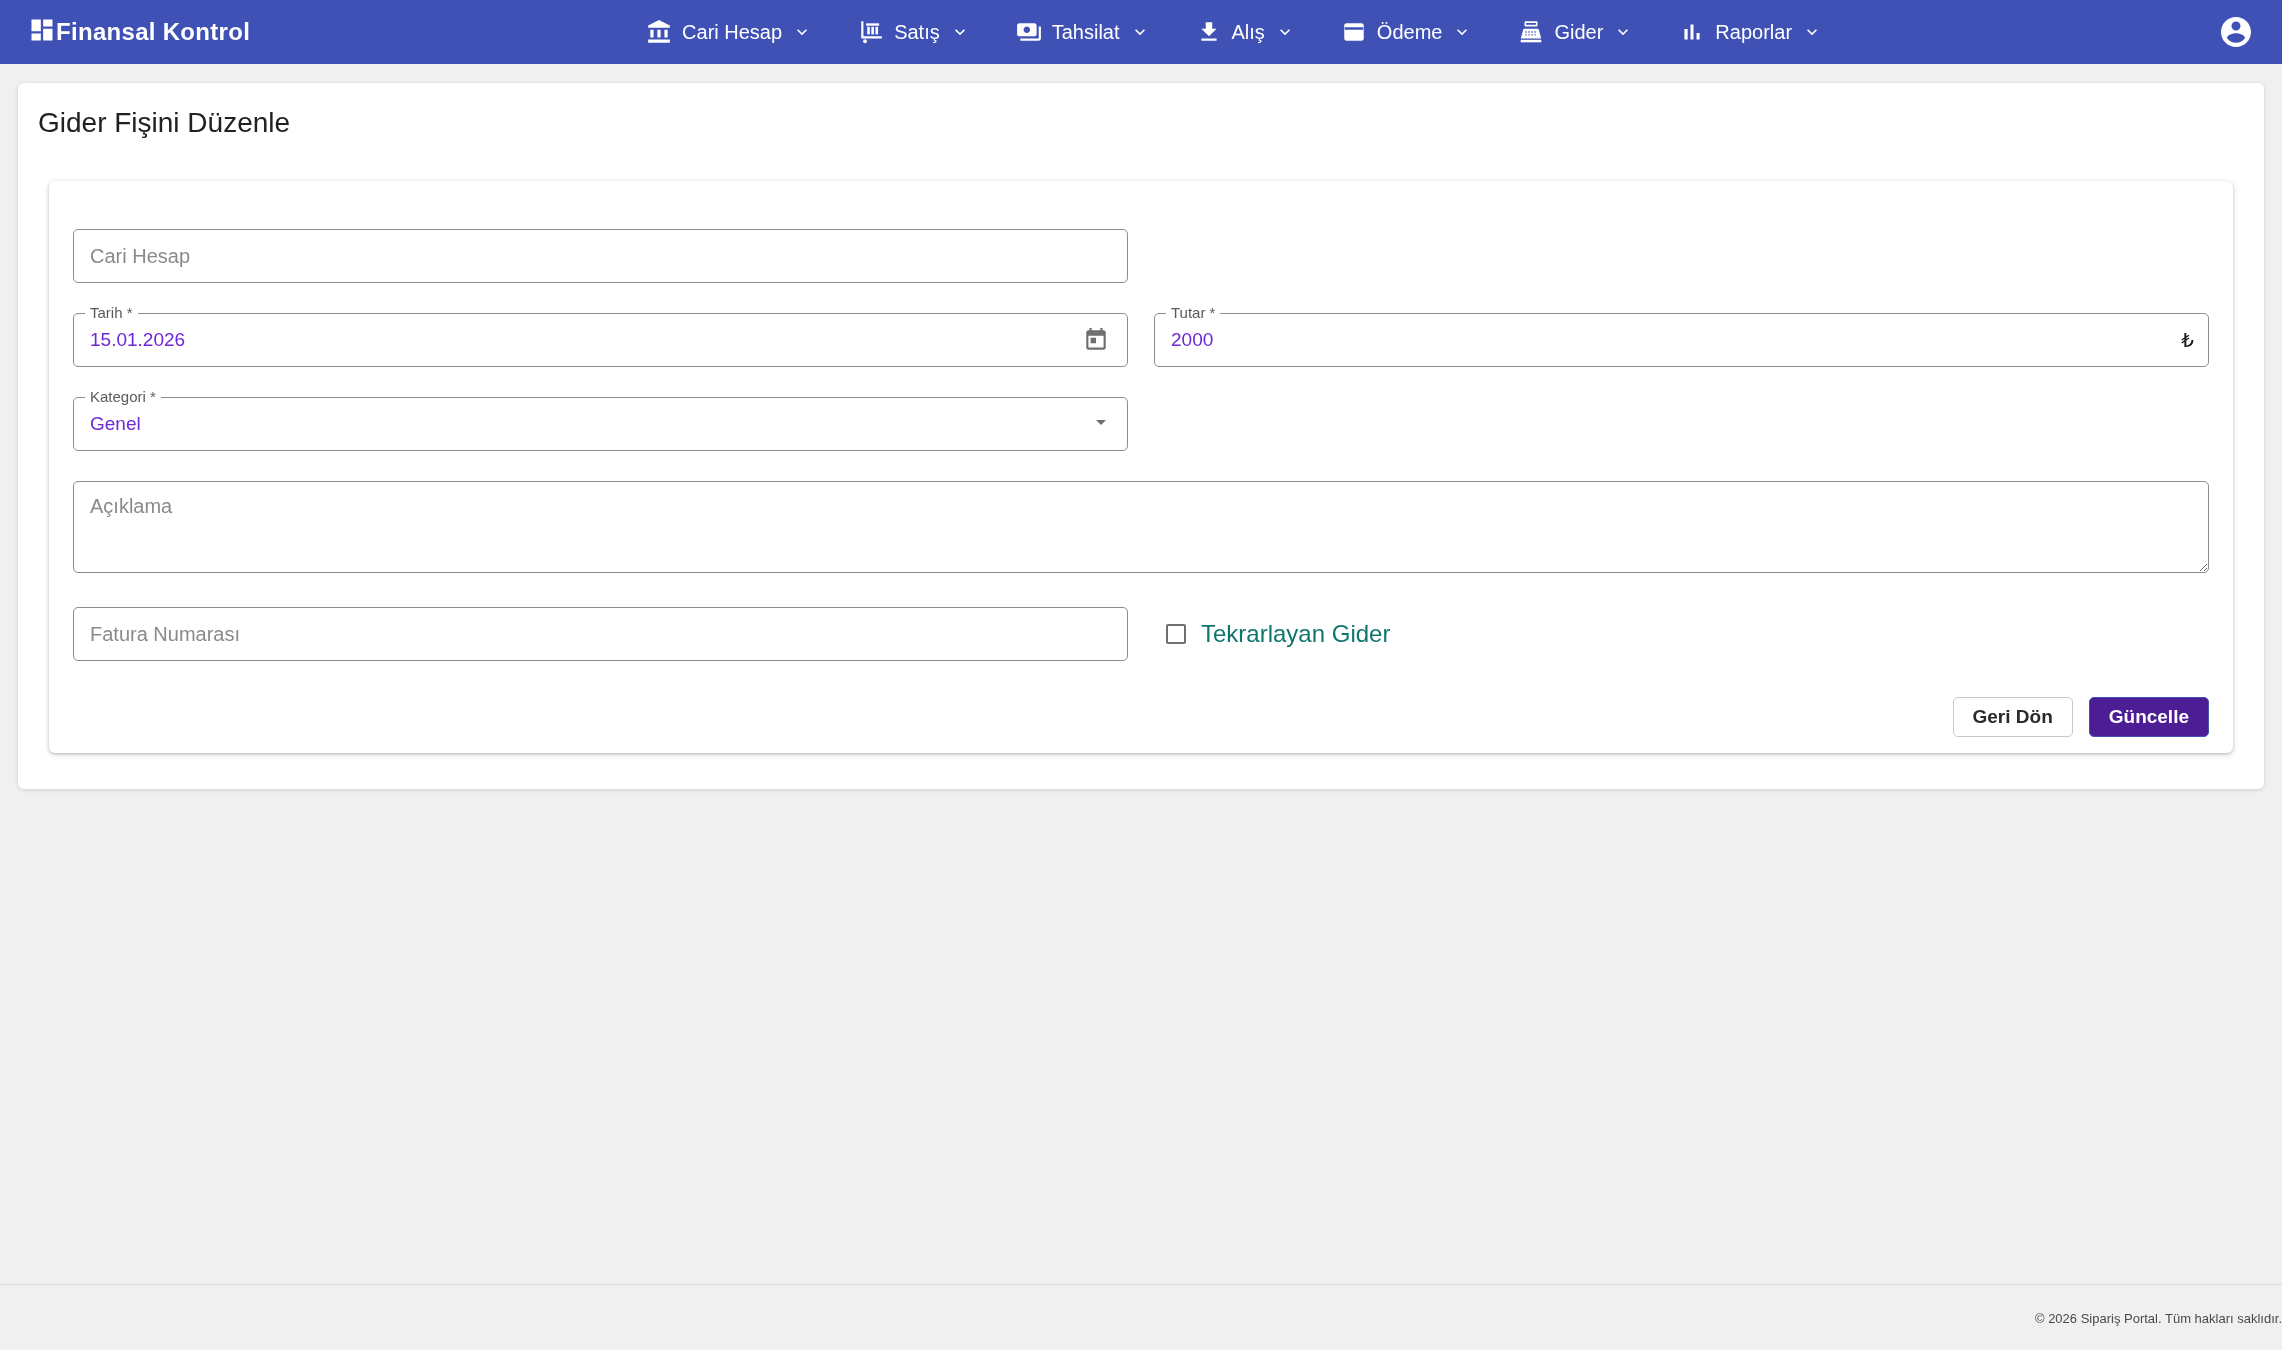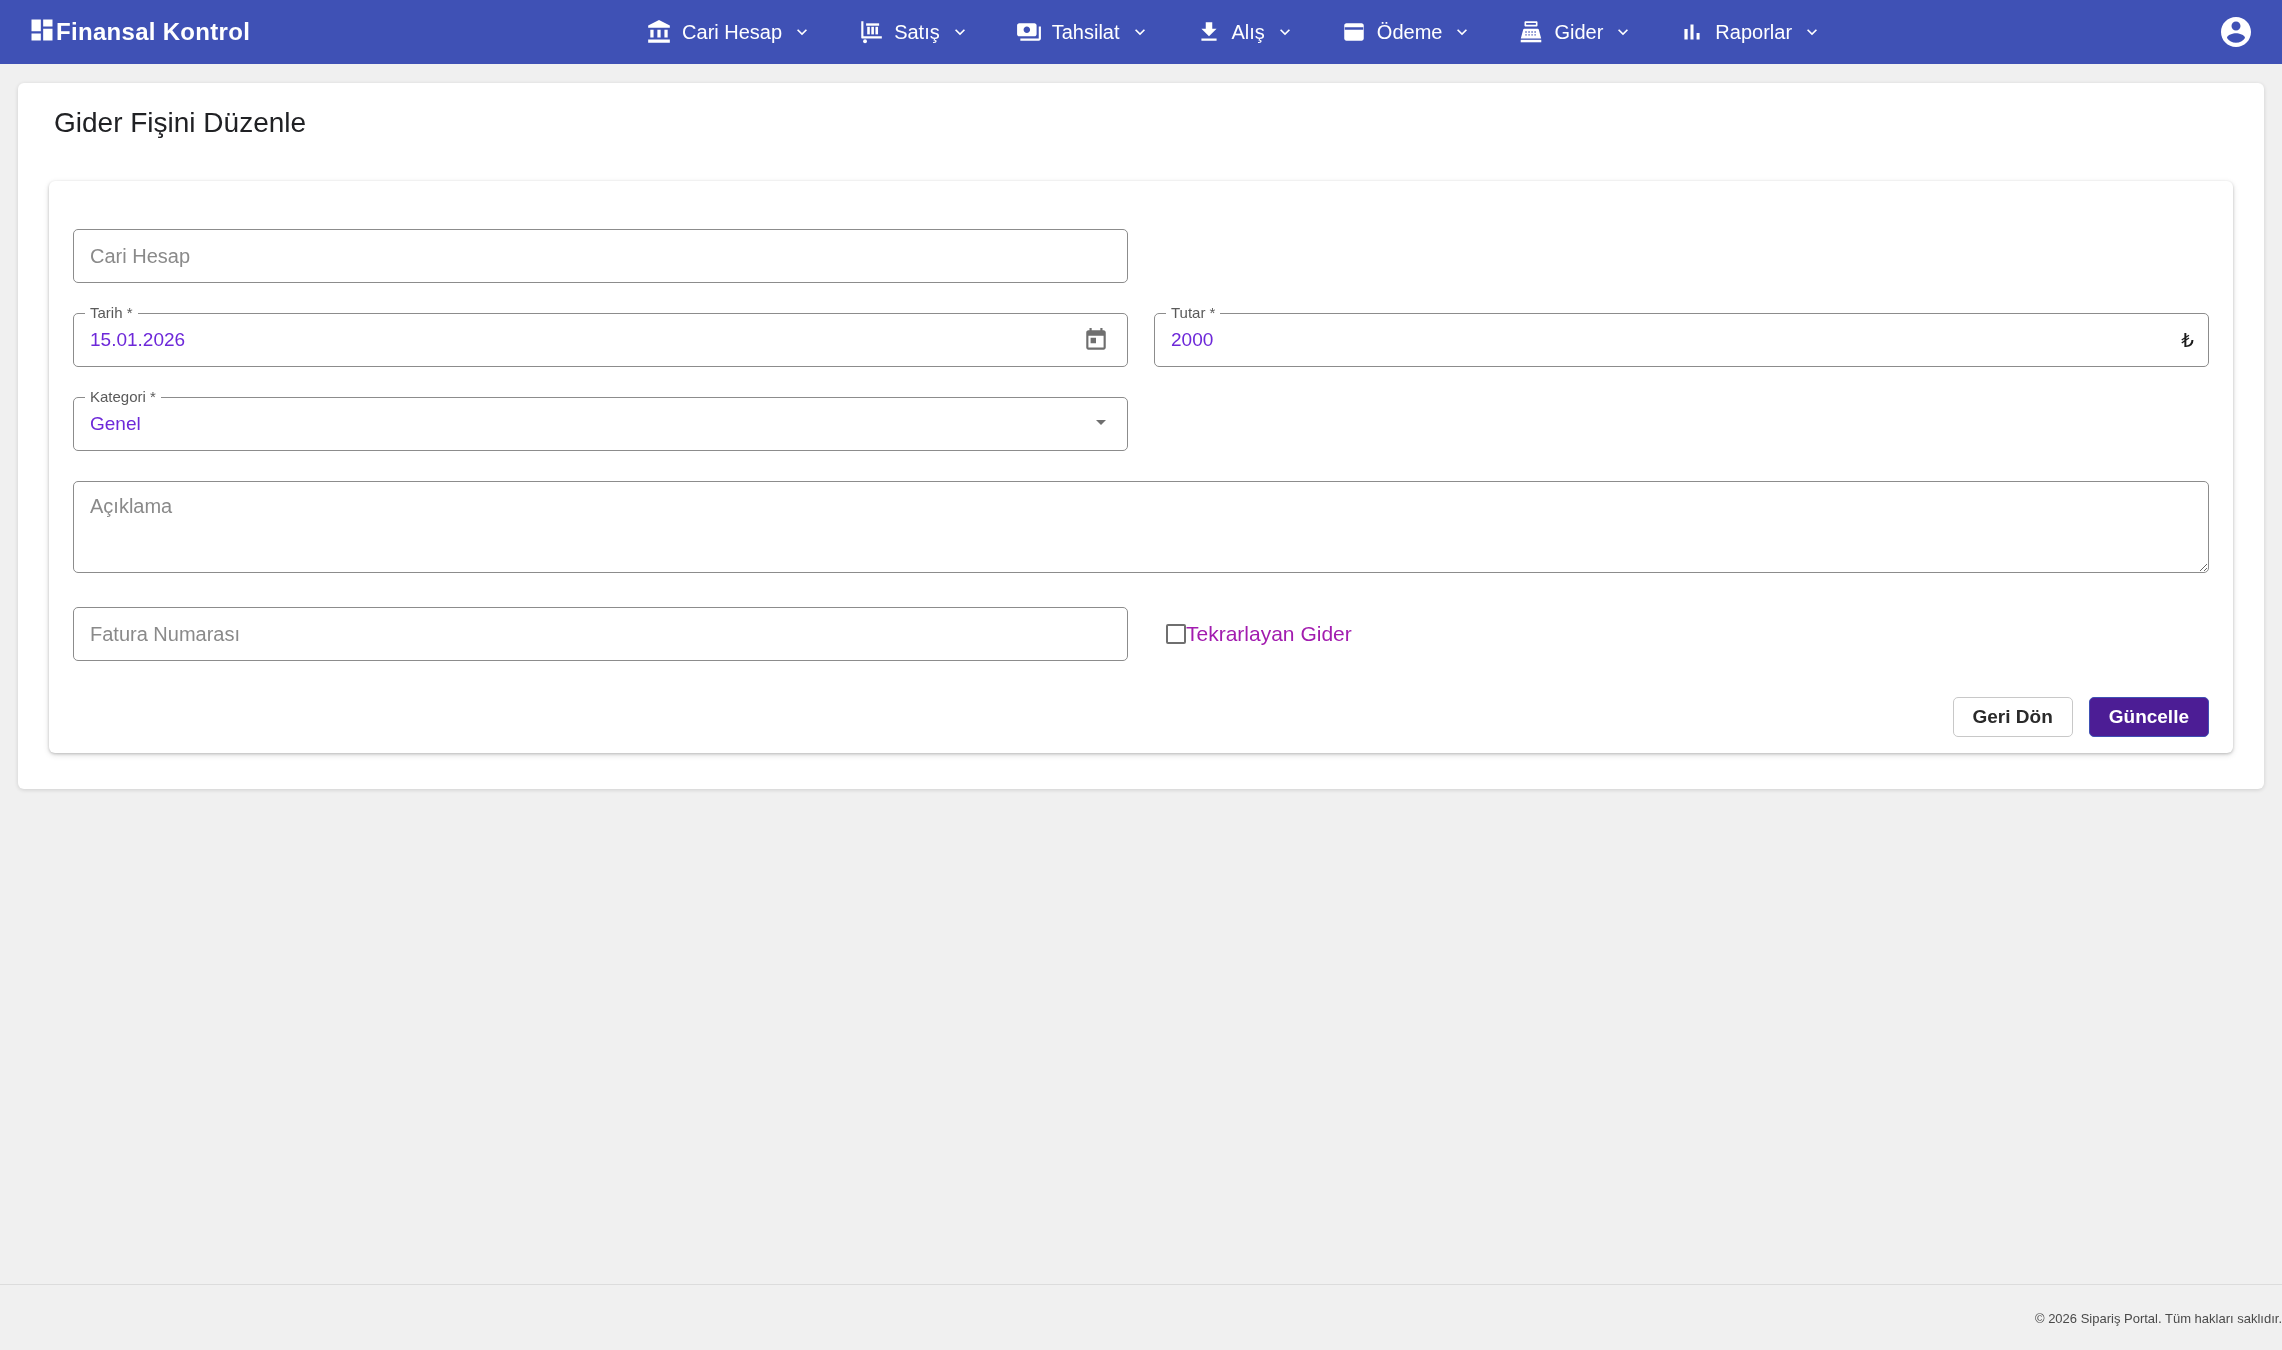--- a/index.html
+++ b/index.html
@@ -34,21 +34,21 @@
   .avatar-btn { margin-left: auto; cursor: pointer; display: flex; align-items: center; }
 
   
   .page-card {
     margin: 19px 18px 0 18px;
     background: #fff;
     border-radius: 6px;
     box-shadow: 0 1px 4px rgba(0,0,0,0.14);
     padding: 24px 16px 36px 16px;
   }
-  .page-title { font-size: 28px; font-weight: 400; color: #202124; margin-left: 20px; }
+  .page-title { font-size: 28px; font-weight: 400; color: #202124; margin-left: 4px; }
 
   .form-card {
     margin: 42px 15px 0 15px;
     background: #fff;
     border-radius: 6px;
     box-shadow: 0 1px 3px rgba(0,0,0,0.2), 0 2px 6px rgba(0,0,0,0.12);
     padding: 48px 24px 16px 24px;
   }
 
   .form-grid {
@@ -110,21 +110,21 @@
   }
 
   .checkbox-row { display: flex; align-items: center; padding-left: 12px; cursor: pointer; }
   .checkbox-box {
     width: 20px; height: 20px;
     border: 2px solid #6f6f6f;
     border-radius: 2px;
     background: #fff;
     flex: 0 0 20px;
   }
-  .checkbox-label { font-size: 21px; color: #a21caf; }
+  .checkbox-label { font-size: 24px; color: #0f766e; margin-left: 15px; }
 
   .actions {
     display: flex;
     justify-content: flex-end;
     gap: 16px;
     margin-top: 36px;
   }
   .btn {
     height: 40px;
     border-radius: 5px;

